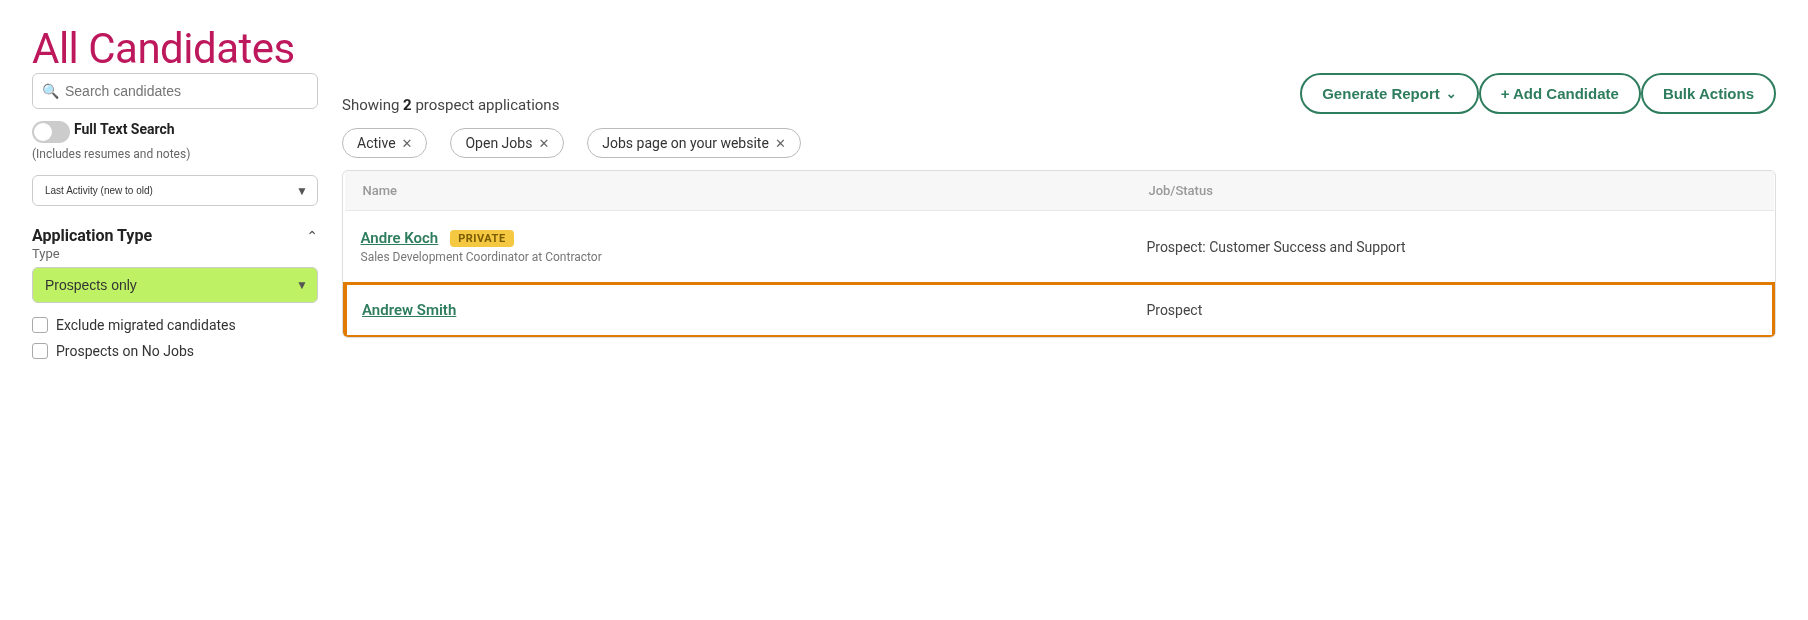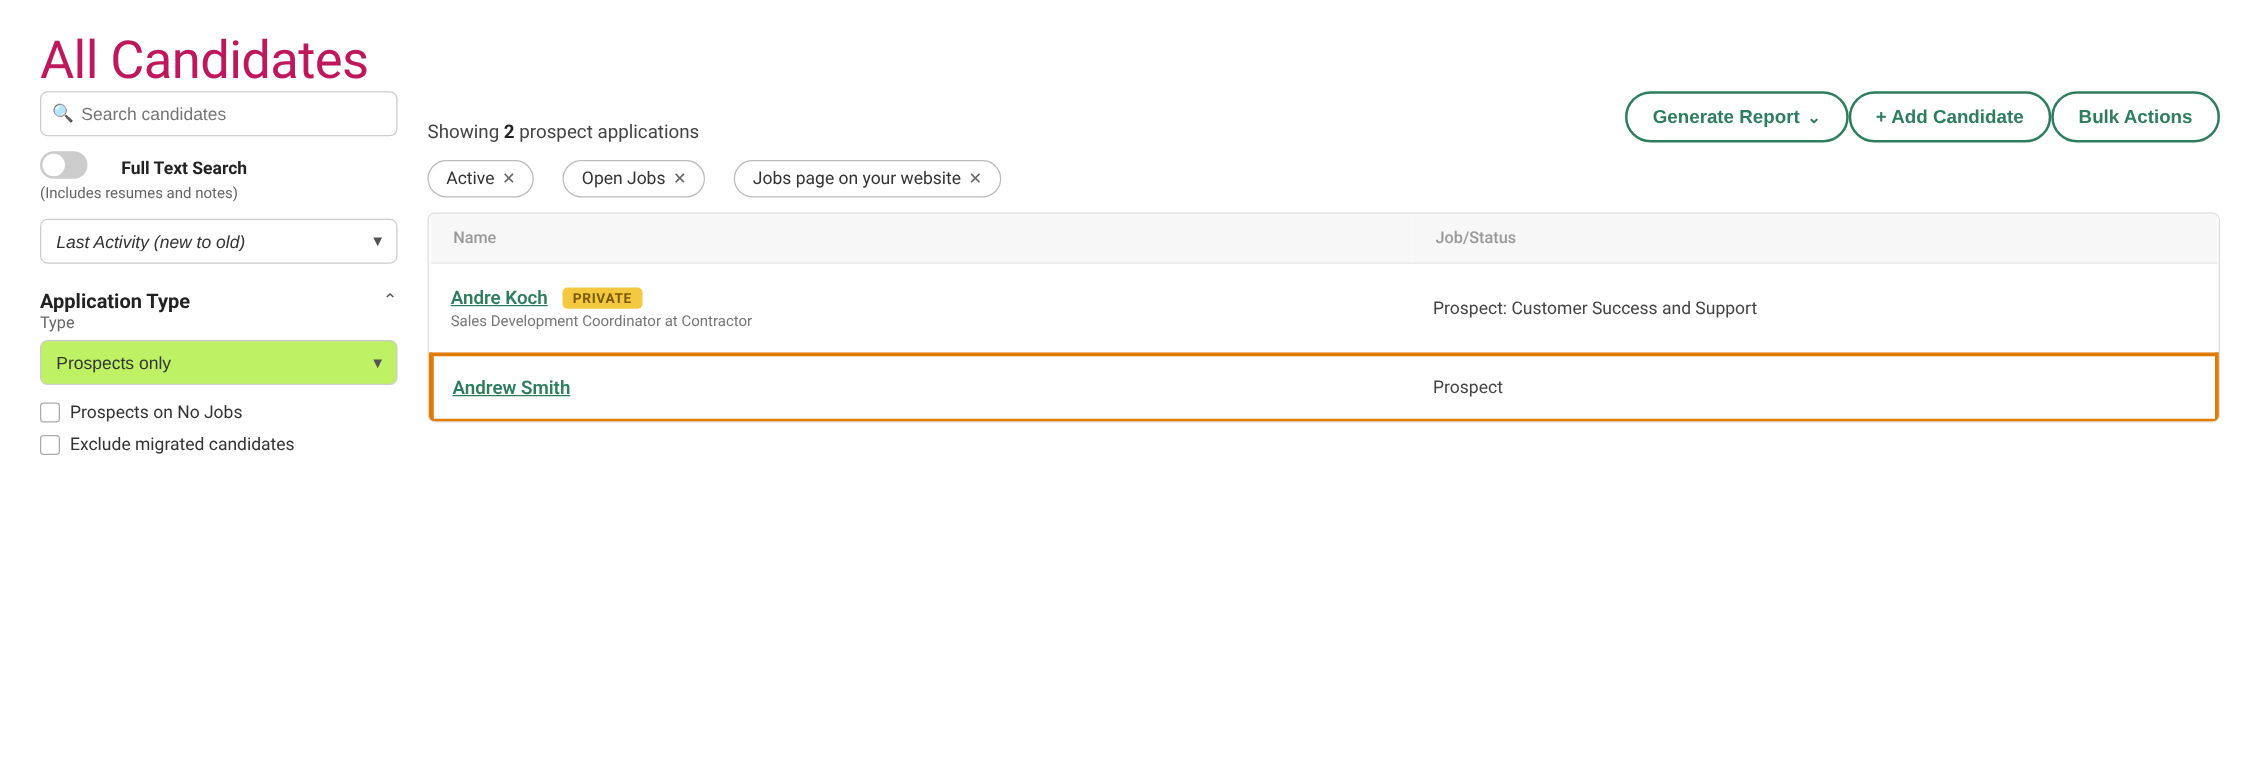--- a/index.html
+++ b/index.html
@@ -57,22 +57,22 @@
       border: 1.5px solid #ccc;
       border-radius: 6px;
       font-size: 14px;
       color: #999;
       outline: none;
       background: #fff;
     }
 
     .full-text-search-row {
       display: flex;
-      align-items: flex-end;
-      gap: 27px;
+      align-items: flex-start;
+      gap: 4px;
       margin-bottom: 4px;
     }
 
     .toggle-switch {
       width: 38px;
       height: 22px;
       background: #ccc;
       border-radius: 11px;
       position: relative;
       cursor: pointer;
@@ -105,27 +105,26 @@
     .sort-dropdown-wrapper {
       position: relative;
       margin-bottom: 20px;
     }
 
     .sort-dropdown-wrapper select {
       width: 100%;
       padding: 9px 24px 9px 12px;
       border: 1.5px solid #ccc;
       border-radius: 6px;
-      font-size: 14px;
+      font-size: 10px;
       color: #333;
       background: #fff;
       appearance: none;
       cursor: pointer;
       outline: none;
-      font-style: italic;
     }
 
     .sort-dropdown-chevron {
       position: absolute;
       right: 10px;
       top: 50%;
       transform: translateY(-50%);
       pointer-events: none;
       color: #555;
       font-size: 12px;
@@ -385,26 +384,26 @@
 
       <div class="type-label">Type</div>
 
       <div class="type-dropdown-wrapper">
         <select><option>Prospects only</option><option>All Applications</option><option>Job Applications only</option></select>
         <span class="type-dropdown-chevron">▼</span>
       </div>
 
       <label class="checkbox-row">
         <input type="checkbox" style="">
-        <span class="checkbox-label">Prospects on No Jobs</span>
+        <span class="checkbox-label">Exclude migrated candidates</span>
       </label>
 
       <label class="checkbox-row">
         <input type="checkbox" style="">
-        <span class="checkbox-label">Exclude migrated candidates</span>
+        <span class="checkbox-label">Prospects on No Jobs</span>
       </label>
 
     </div>
 
     <div class="main-content">
 
       <div class="toolbar">
         <div class="showing-text">
           <span>Showing</span>&nbsp;<strong>2</strong>&nbsp;<span>prospect applications</span>
         </div>

